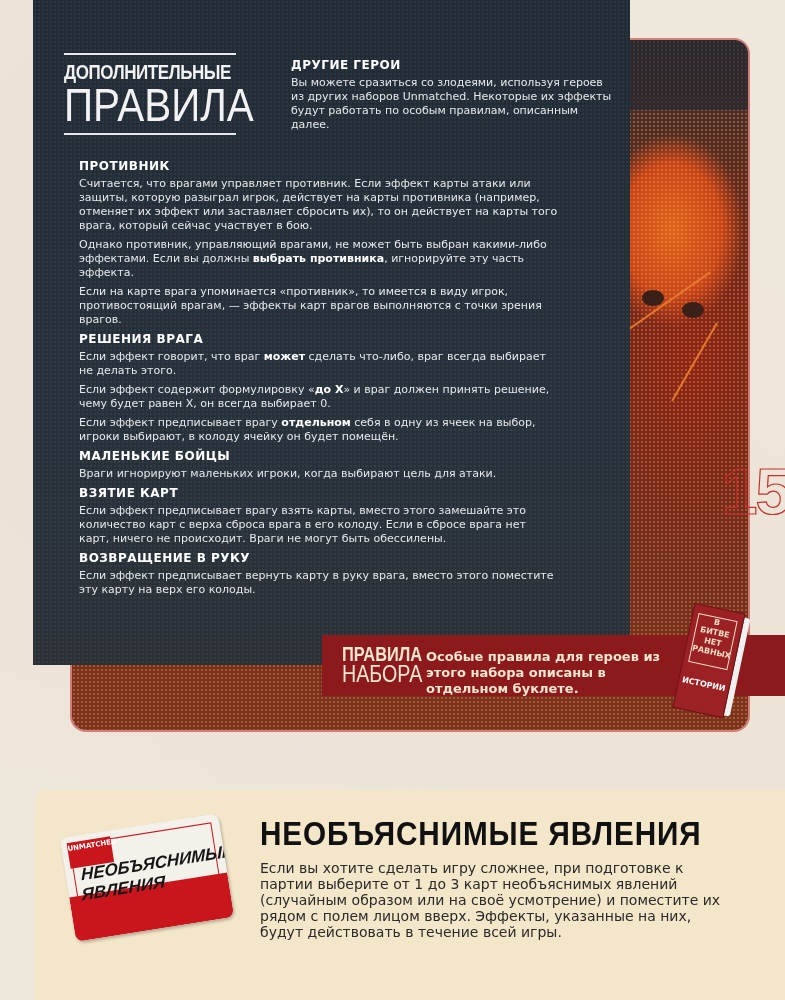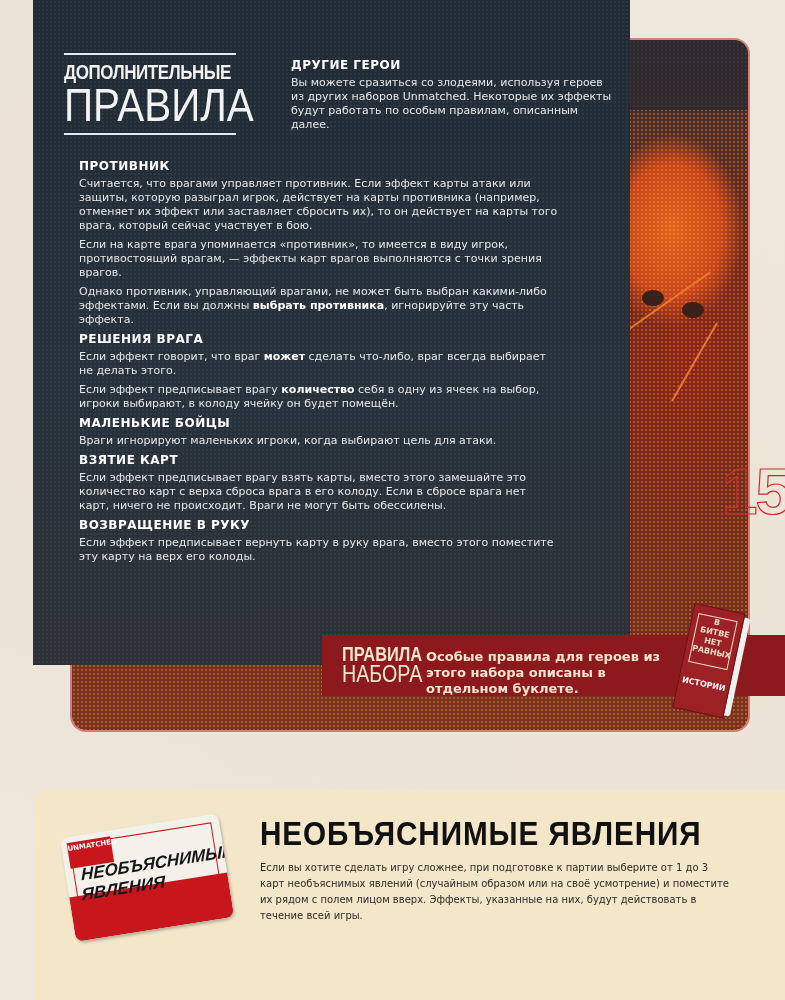--- a/index.html
+++ b/index.html
@@ -42,21 +42,21 @@
   .banner-title .t2{font-size:24px;display:block;}
   .banner-text{position:absolute;left:104px;top:14px;width:240px;font-size:13px;line-height:16px;color:#f4e6cf;font-weight:bold;}
   .book{position:absolute;left:683px;top:608px;width:60px;height:105px;transform:rotate(12deg);}
   .book-cover{position:absolute;left:0;top:0;width:50px;height:105px;background:#9b2124;border:1px solid #6a1214;}
   .book-pages{position:absolute;left:48px;top:4px;width:10px;height:100px;background:#f0f0f0;border-radius:0 3px 3px 0;}
   .book-label{position:absolute;left:5px;top:8px;width:38px;height:48px;border:1px solid #f1dcc4;color:#f1dcc4;font-size:8px;text-align:center;line-height:10px;font-weight:bold;}
   .book-brand{position:absolute;left:2px;top:72px;width:46px;font-size:8px;color:#fff;text-align:center;font-weight:bold;}
   
   .band{position:absolute;left:35px;top:790px;right:0;bottom:0;background:#f3e6c9;border-radius:10px 0 0 0;}
   .h-big{position:absolute;left:260px;top:815px;font-family:"Liberation Sans",sans-serif;font-weight:bold;font-size:33px;color:#111;letter-spacing:1px;white-space:nowrap;transform:scaleX(.9);transform-origin:left;}
-  .band-text{position:absolute;left:260px;top:860px;width:470px;font-family:"DejaVu Sans",sans-serif;font-size:10px;line-height:16px;color:#2a2a2a;}
+  .band-text{position:absolute;left:260px;top:860px;width:470px;font-family:"DejaVu Sans",sans-serif;font-size:14px;line-height:16px;color:#2a2a2a;}
   .card{position:absolute;left:67px;top:825px;width:160px;height:105px;transform:rotate(-9deg);border-radius:8px;background:#f4f0ea;overflow:hidden;box-shadow:1px 2px 3px rgba(0,0,0,.25);}
   .card-red{position:absolute;left:0;bottom:0;width:100%;height:45px;background:#c8161c;}
   .card-frame{position:absolute;left:8px;top:8px;right:8px;bottom:8px;border:1px solid #c8161c;}
   .card-logo{position:absolute;left:6px;top:6px;width:44px;height:26px;background:#c8161c;color:#fff;font-size:7px;font-weight:bold;text-align:center;line-height:12px;}
   .card-title{position:absolute;left:14px;top:30px;font-family:"Liberation Sans",sans-serif;font-weight:bold;font-style:italic;color:#161616;font-size:17px;line-height:20px;transform:skewX(-8deg);}
 </style>
 </head>
 <body>
 
 <div class="paper"></div>
@@ -82,27 +82,28 @@
 
 <div class="other">
   <div class="h">ДРУГИЕ ГЕРОИ</div>
   <div class="p">Вы можете сразиться со злодеями, используя героев из других наборов Unmatched. Некоторые их эффекты будут работать по особым правилам, описанным далее.</div>
 </div>
 
 <div class="rules">
   <div>
     <div class="h">ПРОТИВНИК</div>
     <p class="p"><span>Считается, что врагами управляет противник. Если эффект карты атаки или защиты, которую разыграл игрок, действует на карты противника (например, отменяет их эффект или заставляет сбросить их), то он действует на карты того врага, который сейчас участвует в бою.</span></p>
+    <p class="p"><span>Однако противник, управляющий врагами, не может быть выбран какими-либо эффектами. Если вы должны </span><b>выбрать противника</b><span>, игнорируйте эту часть эффекта.</span></p>
     <p class="p"><span>Если на карте врага упоминается «противник», то имеется в виду игрок, противостоящий врагам, — эффекты карт врагов выполняются с точки зрения врагов.</span></p>
-    <p class="p"><span>Однако противник, управляющий врагами, не может быть выбран какими-либо эффектами. Если вы должны </span><b>выбрать противника</b><span>, игнорируйте эту часть эффекта.</span></p>
   </div>
   <div>
     <div class="h">РЕШЕНИЯ ВРАГА</div>
     <p class="p"><span>Если эффект говорит, что враг </span><b>может</b><span> сделать что-либо, враг всегда выбирает не делать этого.</span></p>
-    <p class="p"><span>Если эффект предписывает врагу </span><b>количество</b><span> себя в одну из ячеек на выбор, игроки выбирают, в колоду ячейку он будет помещён.</span></p>
+    <p class="p"><span>Если эффект содержит формулировку «</span><b>до X</b><span>» и враг должен принять решение, чему будет равен X, он всегда выбирает 0.</span></p>
+    <p class="p"><span>Если эффект предписывает врагу </span><b>отдельном</b><span> себя в одну из ячеек на выбор, игроки выбирают, в колоду ячейку он будет помещён.</span></p>
   </div>
   <div>
     <div class="h">МАЛЕНЬКИЕ БОЙЦЫ</div>
     <p class="p"><span>Враги игнорируют маленьких игроки, когда выбирают цель для атаки.</span></p>
   </div>
   <div>
     <div class="h">ВЗЯТИЕ КАРТ</div>
     <p class="p"><span>Если эффект предписывает врагу взять карты, вместо этого замешайте это количество карт с верха сброса врага в его колоду. Если в сбросе врага нет карт, ничего не происходит. Враги не могут быть обессилены.</span></p>
   </div>
   <div>

